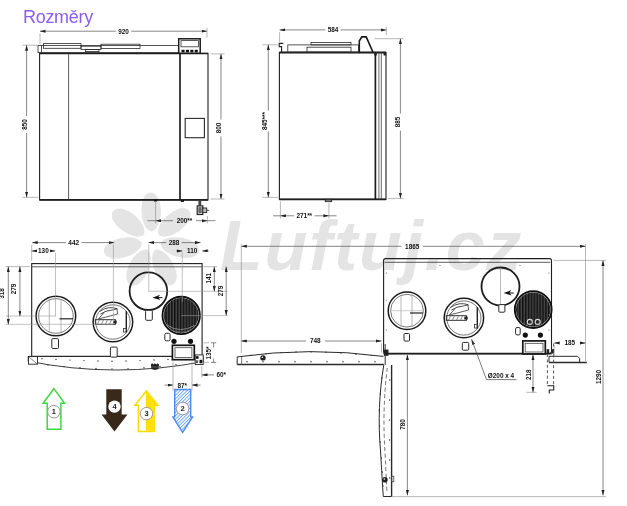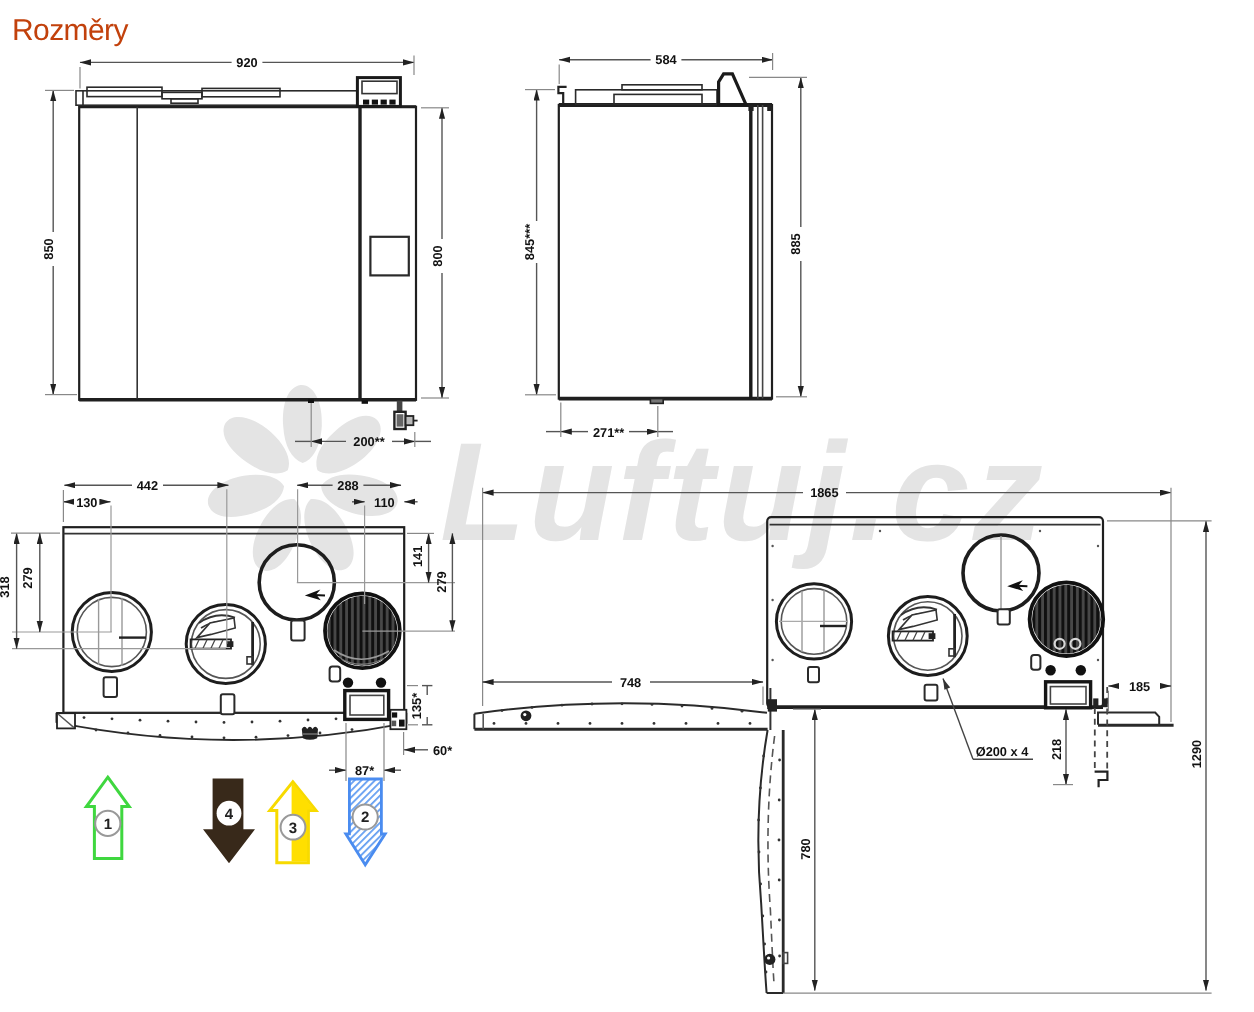--- a/index.html
+++ b/index.html
@@ -1,17 +1,17 @@
 <!DOCTYPE html>
 <html><head>
 <meta charset="utf-8">
 <style>
 html,body{margin:0;padding:0;background:#fff}
 #c{position:relative;width:627px;height:506px;background:#fff;overflow:hidden;font-family:"Liberation Sans",sans-serif}
-#title{position:absolute;left:6px;top:7px;font-size:15px;color:#c2410c;letter-spacing:-0.3px}
+#title{position:absolute;left:23px;top:7px;font-size:18px;color:#8b5cf6;letter-spacing:-0.3px}
 svg{position:absolute;left:0;top:0}
 .dt{font-family:"Liberation Sans",sans-serif;font-size:6.4px;font-weight:bold;fill:#111}
 .nt{font-family:"Liberation Sans",sans-serif;font-size:7.5px;font-weight:bold;fill:#222}
 </style>
 </head>
 <body>
 <div id="c">
 
 <svg id="wm" width="627" height="506" viewBox="0 0 627 506">
   <g fill="#e4e4e4">

